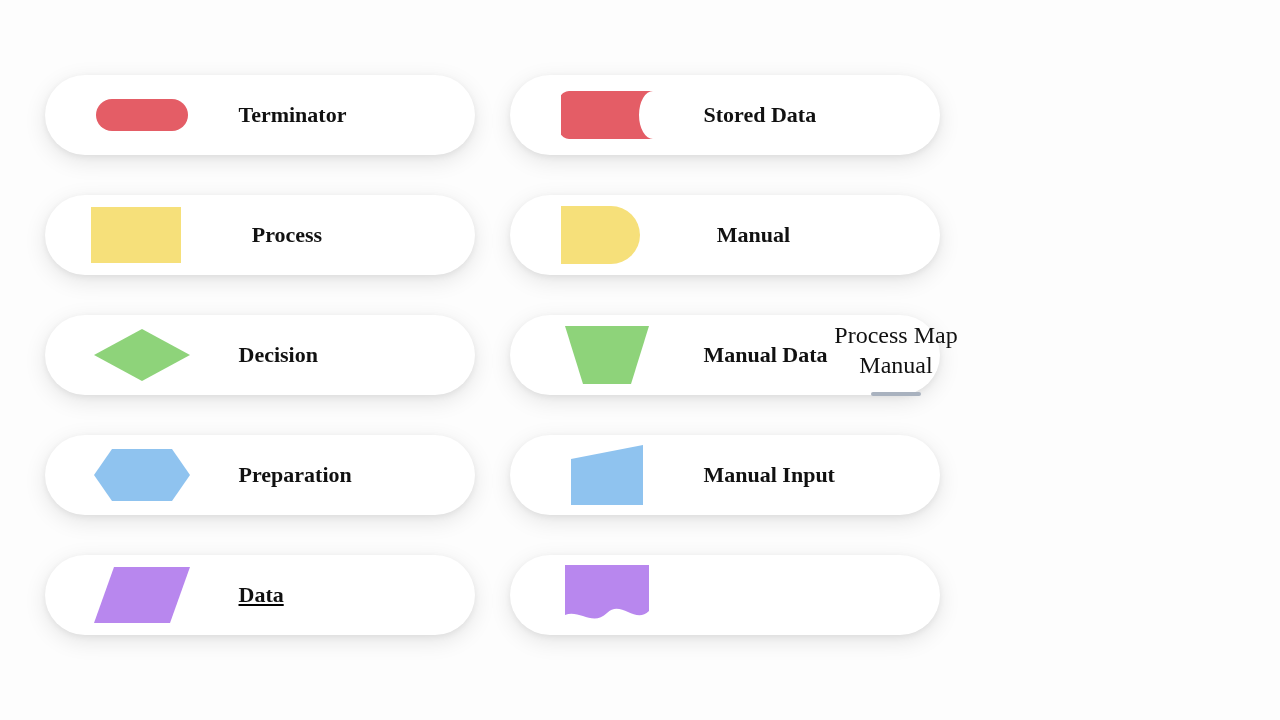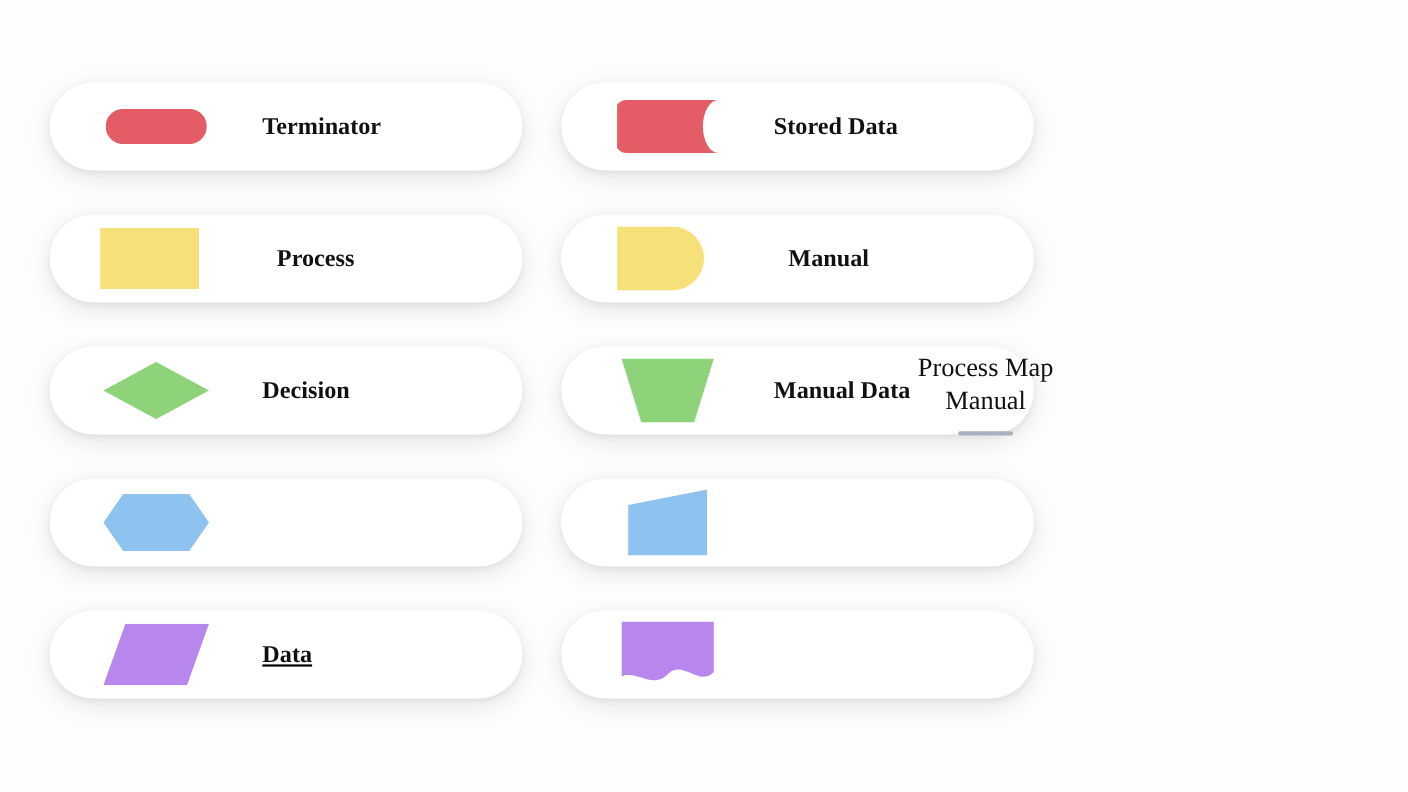--- a/index.html
+++ b/index.html
@@ -90,20 +90,21 @@
     </div>
     <div class="label-cell">Decision</div>
   </div>
 
   <div class="pill c1 r4">
     <div class="icon-cell">
       <svg width="96" height="52" viewBox="0 0 96 52">
           <polygon points="18,0 78,0 96,26 78,52 18,52 0,26" fill="#8fc3ef"></polygon>
         </svg>
     </div>
+    <div class="label-cell">Preparation</div>
   </div>
 
   <div class="pill c1 r5">
     <div class="icon-cell">
       <svg width="96" height="56" viewBox="0 0 96 56">
           <polygon points="20,0 96,0 76,56 0,56" fill="#b887ee"></polygon>
         </svg>
     </div>
     <div class="label-cell">Data</div>
   </div>
@@ -134,20 +135,21 @@
     </div>
     <div class="label-cell">Manual Data</div>
   </div>
 
   <div class="pill c2 r4">
     <div class="icon-cell">
       <svg width="72" height="60" viewBox="0 0 72 60">
           <polygon points="0,14 72,0 72,60 0,60" fill="#8fc3ef"></polygon>
         </svg>
     </div>
+    <div class="label-cell">Manual Input</div>
   </div>
 
   <div class="pill c2 r5">
     <div class="icon-cell">
       <svg width="84" height="60" viewBox="0 0 84 60">
         <path d="M0 0 H84 V46 C70 60 56 34 42 48 C28 62 14 44 0 50 Z" fill="#b887ee"></path>
       </svg>
     </div>
   </div>
 

